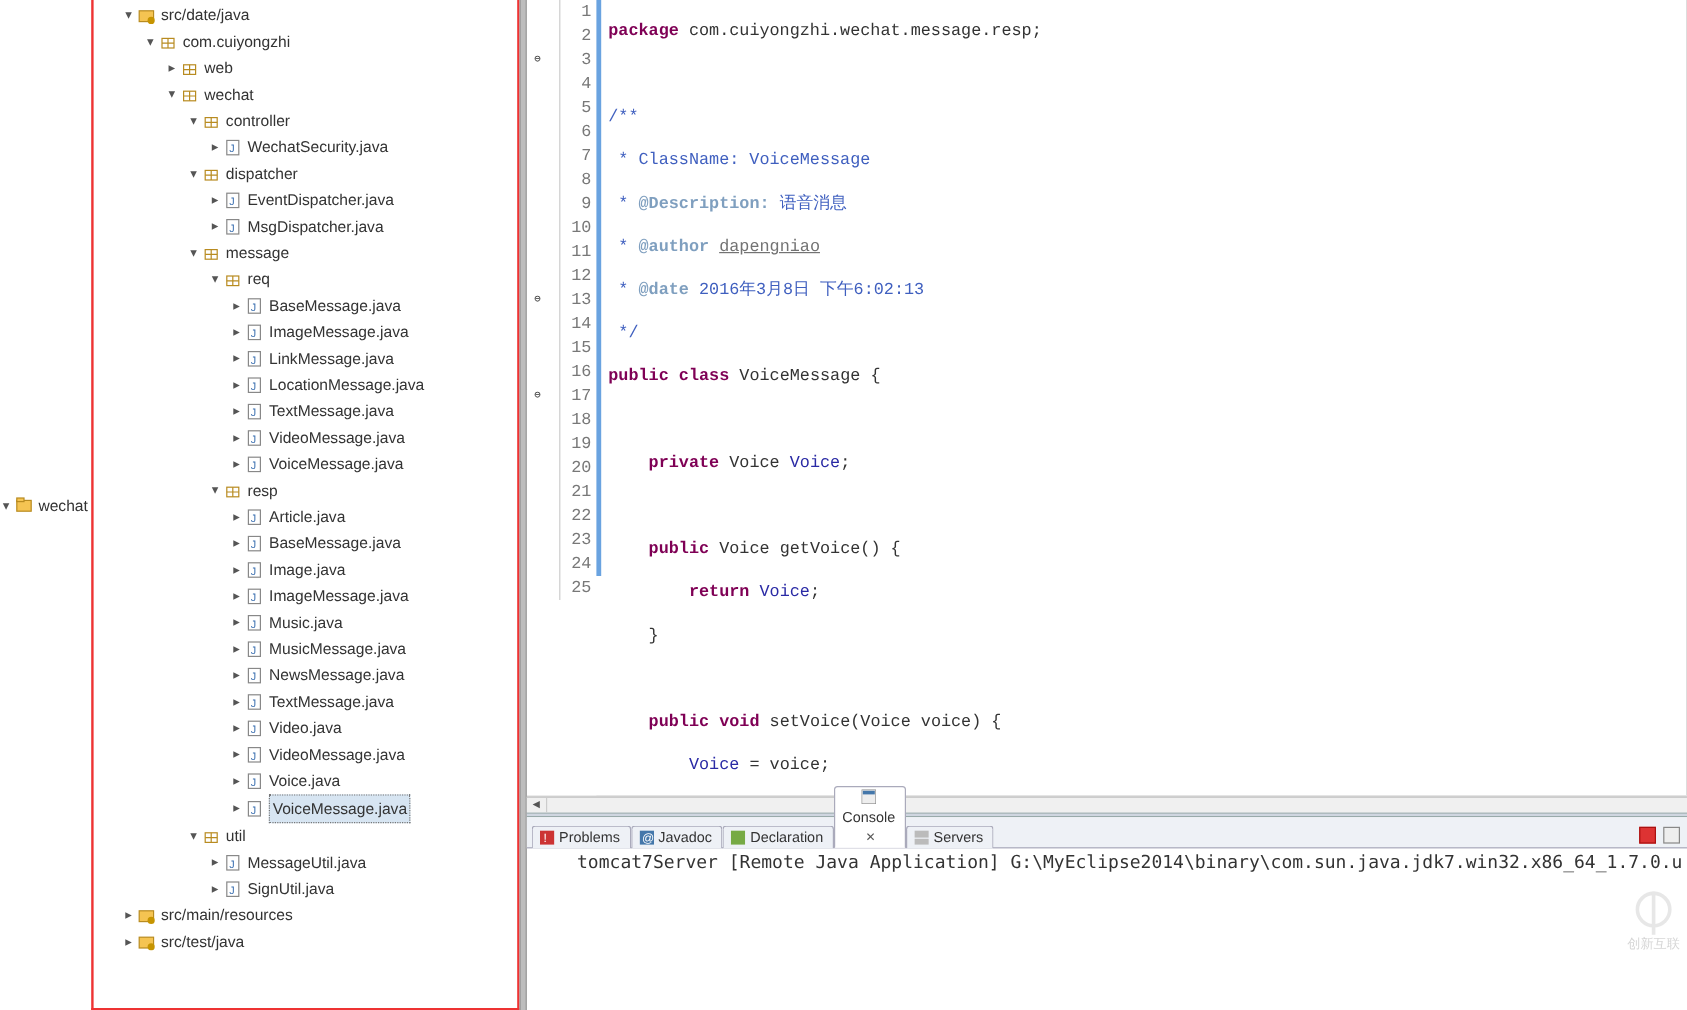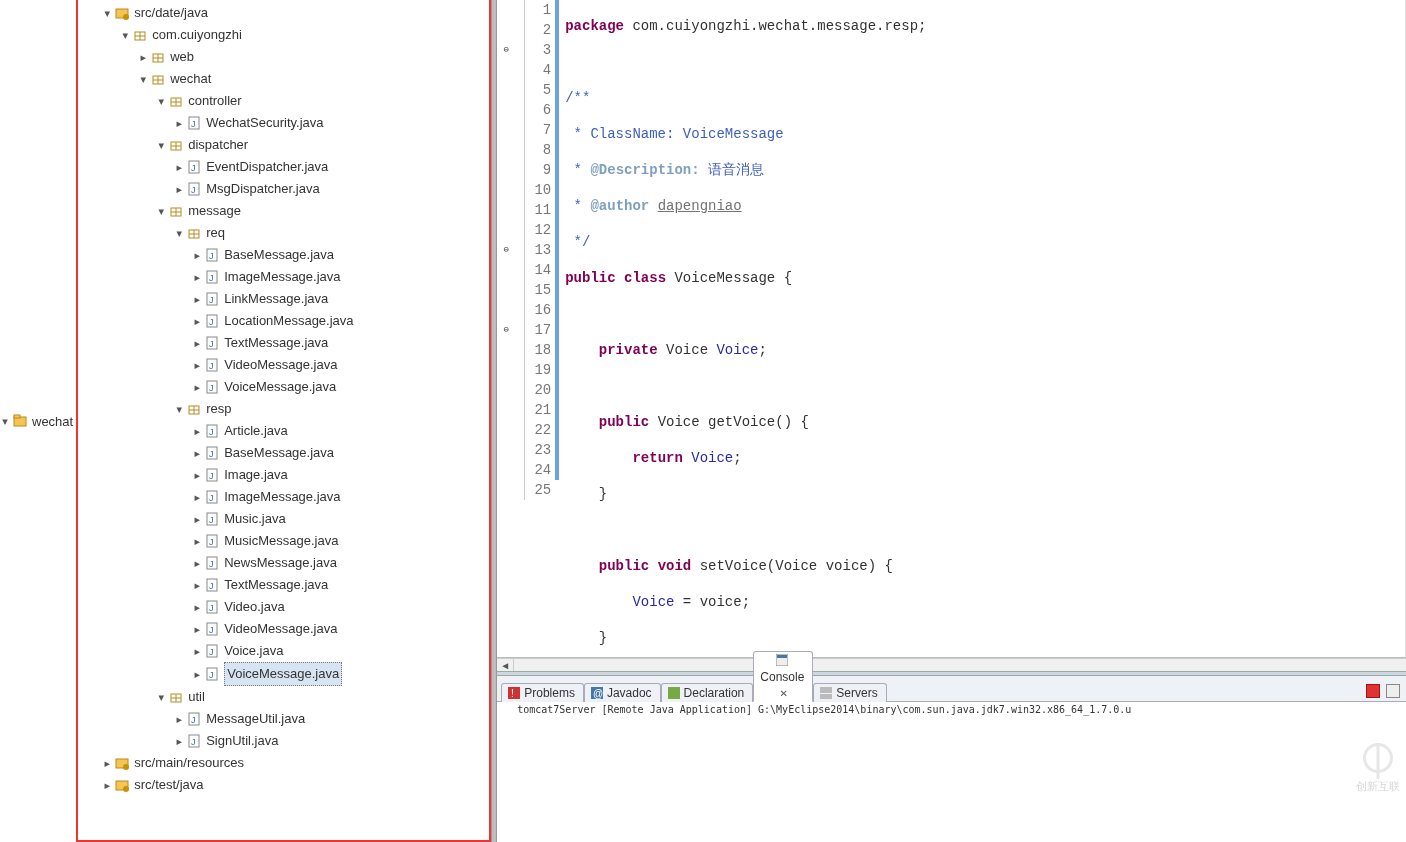--- a/index.html
+++ b/index.html
@@ -192,24 +192,25 @@
   .tab .tx { font-size:10px; color:#555; margin-left:3px; cursor:pointer; }
   .tabbar .spacer { flex:1; }
   .tabbar .actions { display:flex; gap:6px; padding:0 6px 3px 0; }
   .tabbar .actions span { width:14px; height:14px; display:inline-block;}
   .act-stop { background:#d33; border:1px solid #a11; }
   .act-clear{ border:1px solid #888; background:#eee; }
 
   .console-body {
     flex:1;
     font-family: Consolas, monospace;
-    font-size:10px;
-    padding:2px 20px;
+    font-size:15px;
+    padding:2px 4px;
     white-space:nowrap;
     overflow:hidden;
+    margin-left:38px;
   }
 
   
   .watermark {
     position:absolute;
     right:6px; bottom:48px;
     opacity:.35;
     font-size:11px;
     color:#888;
     display:flex; align-items:center; gap:6px;flex-direction:column;
@@ -741,20 +742,21 @@
         </div>
       </div>
     <div class="change-bar" style="height: 480px;"></div>
     <div class="code-body" id="codebody">
         <div class="codeline"><span class="tok-kw">package</span> com.cuiyongzhi.wechat.message.resp;</div>
         <div class="codeline"></div>
         <div class="codeline"><span class="tok-doc">/**</span></div>
         <div class="codeline"><span class="tok-doc"> * ClassName: VoiceMessage</span></div>
         <div class="codeline"><span class="tok-doc"> * <span class="tok-tag">@Description:</span> <span class="tok-cn">语音消息</span></span></div>
         <div class="codeline"><span class="tok-doc"> * <span class="tok-tag">@author</span> <span class="tok-link">dapengniao</span></span></div>
+        <div class="codeline"><span class="tok-doc"> * <span class="tok-tag">@date</span> 2016年3月8日 下午6:02:13</span></div>
         <div class="codeline"><span class="tok-doc"> */</span></div>
         <div class="codeline"><span class="tok-kw">public</span> <span class="tok-kw">class</span> VoiceMessage {</div>
         <div class="codeline"></div>
         <div class="codeline">    <span class="tok-kw">private</span> Voice <span class="tok-field">Voice</span>;</div>
         <div class="codeline"></div>
         <div class="codeline">    <span class="tok-kw">public</span> Voice getVoice() {</div>
         <div class="codeline">        <span class="tok-kw">return</span> <span class="tok-field">Voice</span>;</div>
         <div class="codeline">    }</div>
         <div class="codeline"></div>
         <div class="codeline">    <span class="tok-kw">public</span> <span class="tok-kw">void</span> setVoice(Voice voice) {</div>

